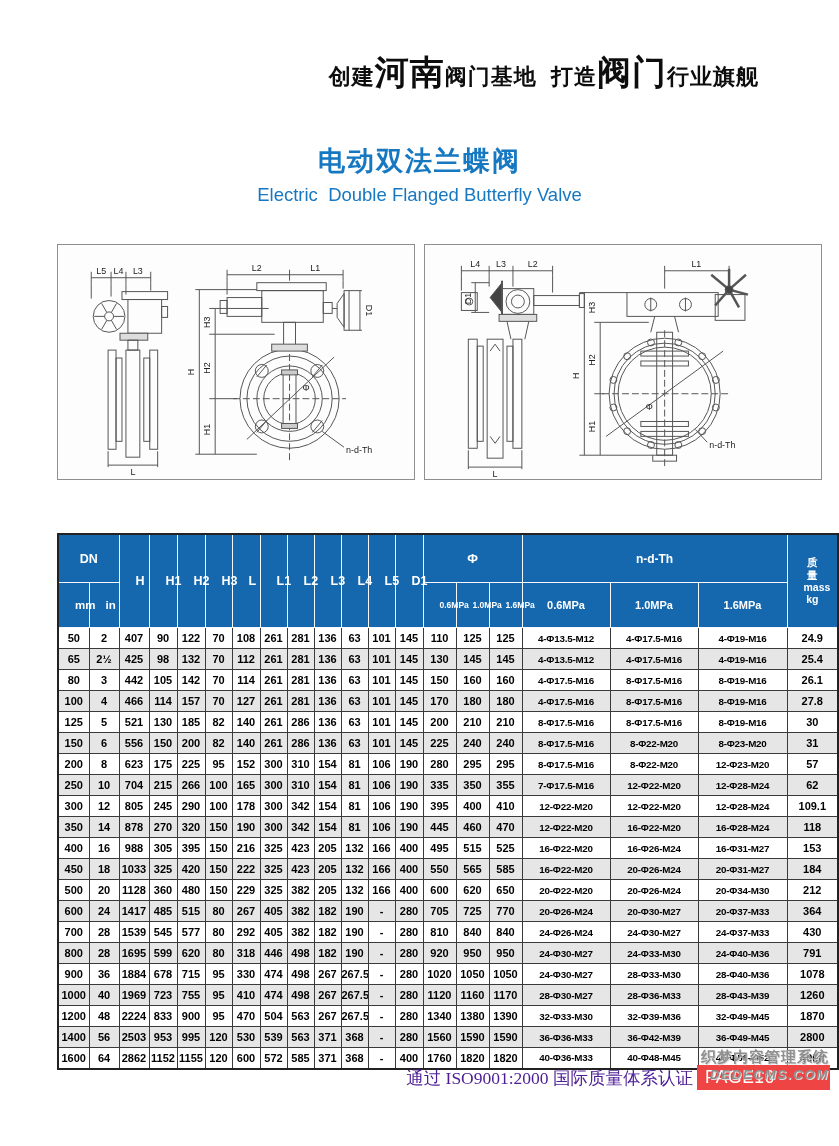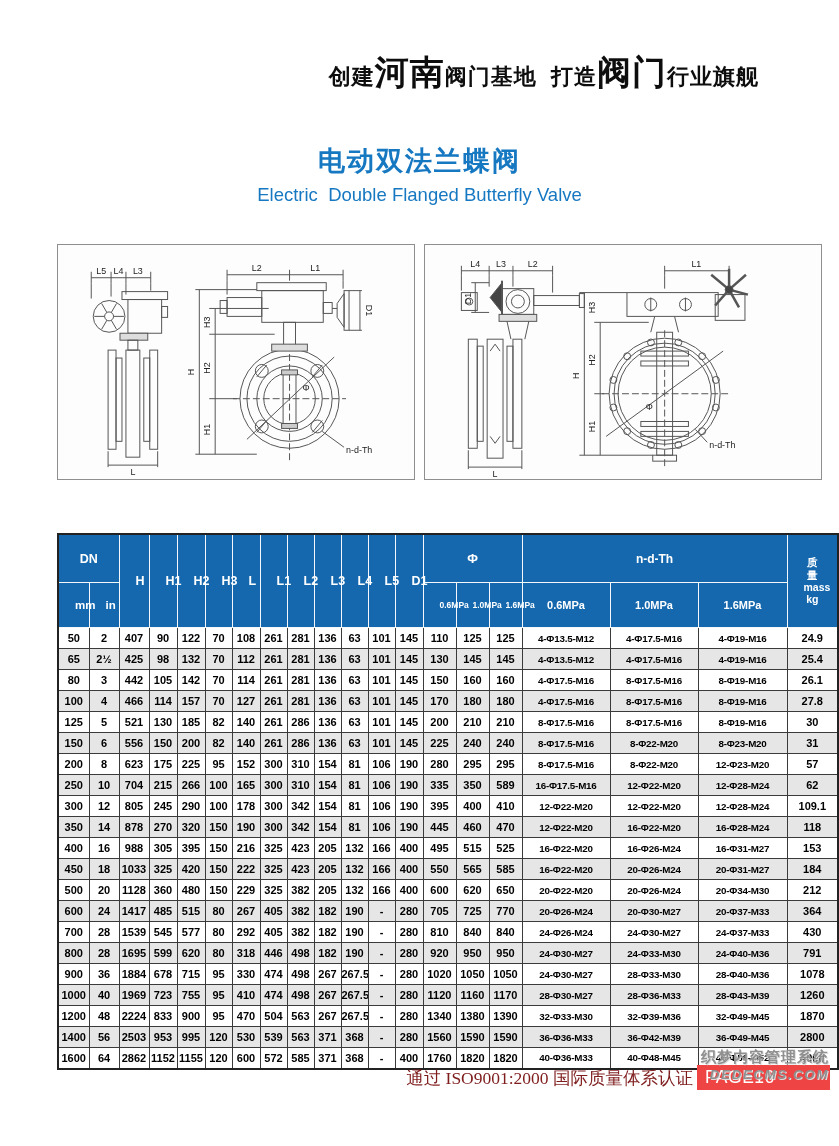--- a/index.html
+++ b/index.html
@@ -57,21 +57,21 @@
   .th-mass   { font-size:10.5px; line-height:1.18; }
   .spec-table tbody td {
     border:1px solid #3a3a3a; text-align:center; padding:0;
     height:21px; font-size:11px; font-weight:bold; color:#000;
     overflow:hidden; white-space:nowrap;
   }
   .spec-table tbody tr:nth-child(even) td { background:#e6e6e6; }
   .spec-table tbody td.nd { font-size:9.8px; letter-spacing:-0.2px; }
   
   .footer { position:absolute; top:1065px; right:9px; display:flex; align-items:center; }
-  .iso-text { font-family:"Liberation Serif", serif; font-size:17.5px; color:#7f1d1d; margin-right:4px; }
+  .iso-text { font-family:"Liberation Serif", serif; font-size:17.5px; color:#4c1d95; margin-right:4px; }
   .page-badge {
     background:#ef4444; color:#fff; width:133px; height:25px;
     font-size:17.5px; line-height:25px; padding-left:8px; letter-spacing:0.5px;
   }
   .watermark { position:absolute; top:1048px; right:10px; text-align:right; color:#8f8f8f; font-weight:bold; }
   .wm-cn { font-size:15px; letter-spacing:1px; text-shadow:1px 1px 0 #ddd; }
   .wm-en { font-size:13.5px; letter-spacing:1.5px; text-shadow:1px 1px 0 #ddd;font-style:italic; }
 </style>
 </head>
 <body>
@@ -541,22 +541,22 @@
           <td>100</td>
           <td>165</td>
           <td>300</td>
           <td>310</td>
           <td>154</td>
           <td>81</td>
           <td>106</td>
           <td>190</td>
           <td>335</td>
           <td>350</td>
-          <td>589</td>
-          <td class="nd">16-Φ17.5-M16</td>
+          <td>355</td>
+          <td class="nd">7-Φ17.5-M16</td>
           <td class="nd">12-Φ22-M20</td>
           <td class="nd">12-Φ28-M24</td>
           <td>62</td>
         </tr>
         <tr>
           <td>300</td>
           <td>12</td>
           <td>805</td>
           <td>245</td>
           <td>290</td>

